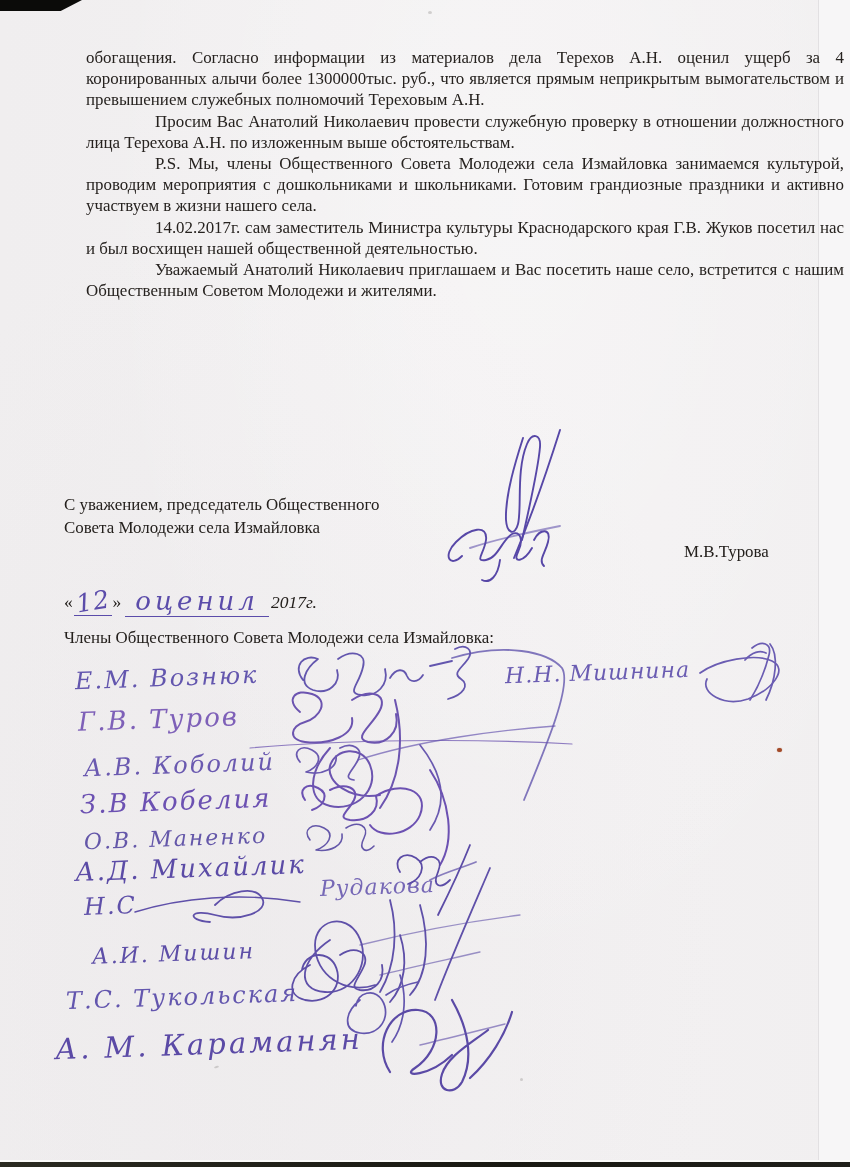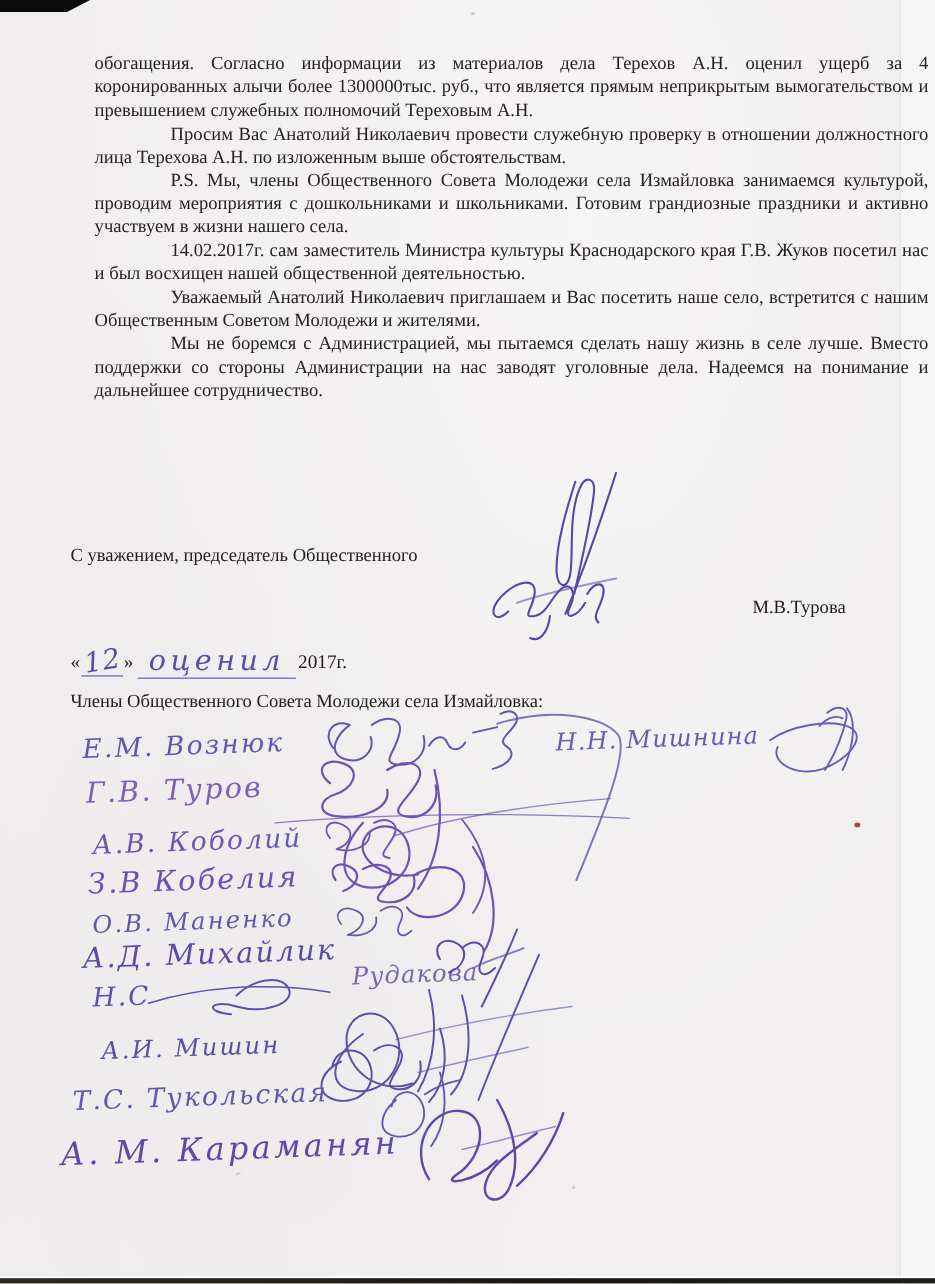--- a/index.html
+++ b/index.html
@@ -38,21 +38,21 @@
 
   
   .hand{font-family:"DejaVu Serif", serif;font-style:italic;color:#5b4caa;white-space:nowrap;}
 
   
   .dateline{position:absolute;left:64px;top:584px;font-size:17.5px;}
   .day-wrap{display:inline-block;border-bottom:1.6px solid #5b4caa;padding:0 2px 1px 2px;margin:0 1px;}
   .day{font-size:25px;display:inline-block;transform:rotate(-9deg) translateY(2px);letter-spacing:1px;}
   .month-wrap{display:inline-block;border-bottom:1.6px solid #5b4caa;padding:0 10px 2px 10px;margin-left:4px;}
   .month{font-size:26px;letter-spacing:4px;display:inline-block;transform:translateY(2px);}
-  .year{margin-left:2px;}
+  .year{margin-left:2px;font-style:italic;}
 
   .members-heading{position:absolute;left:64px;top:628px;font-size:16.9px;}
 
   
   .mname{position:absolute;letter-spacing:2px;transform:rotate(-2deg);}
   .mr1 {left:75px; top:664px; font-size:24px;color:#6356ae;}
   .mr1r{left:505px;top:660px; font-size:22px;color:#6a5cb2;letter-spacing:1px;}
   .mr2 {left:78px; top:704px; font-size:26px;color:#7e60b8;}
   .mr3 {left:84px; top:751px; font-size:24px;color:#6a59b0;}
   .mr4 {left:80px; top:786px; font-size:26px;color:#6c51b2;}
@@ -80,25 +80,25 @@
   <div class="speck sp1"></div>
   <div class="speck sp2"></div>
   <div class="speck sp3"></div>
 
   <div class="body-text">
     <p>обогащения. Согласно информации из материалов дела Терехов А.Н. оценил ущерб за 4 коронированных алычи более 1300000тыс. руб., что является прямым неприкрытым вымогательством и превышением служебных полномочий  Тереховым А.Н.</p>
     <p class="ind">Просим Вас Анатолий Николаевич провести служебную проверку в отношении должностного лица Терехова А.Н. по изложенным выше обстоятельствам.</p>
     <p class="ind">P.S. Мы, члены Общественного Совета Молодежи села Измайловка занимаемся культурой, проводим мероприятия с дошкольниками и школьниками. Готовим грандиозные праздники и активно участвуем в жизни нашего села.</p>
     <p class="ind">14.02.2017г. сам заместитель Министра культуры Краснодарского края Г.В. Жуков посетил нас и был восхищен нашей общественной деятельностью.</p>
     <p class="ind">Уважаемый Анатолий Николаевич приглашаем и Вас посетить наше село, встретится с нашим Общественным Советом Молодежи и жителями.</p>
-    <p class="ind">Мы не боремся с Администрацией, мы пытаемся сделать нашу жизнь в селе лучше. Вместо поддержки со стороны Администрации на нас заводят уголовные дела. Надеемся на понимание и дальнейшее сотрудничество.</p>
   </div>
 
   <div class="closing">
     <div>С уважением, председатель Общественного</div>
+    <div>Совета Молодежи села Измайловка</div>
   </div>
   <div class="signer">М.В.Турова</div>
 
   <div class="dateline">
     <span>«</span><span class="day-wrap"><span class="hand day">12</span></span><span>»</span><span class="month-wrap"><span class="hand month">оценил</span></span><span class="year">2017г.</span>
   </div>
 
   <div class="members-heading">Члены Общественного Совета Молодежи села Измайловка:</div>
 
   <span class="hand mname mr1">Е.М. Вознюк</span>

